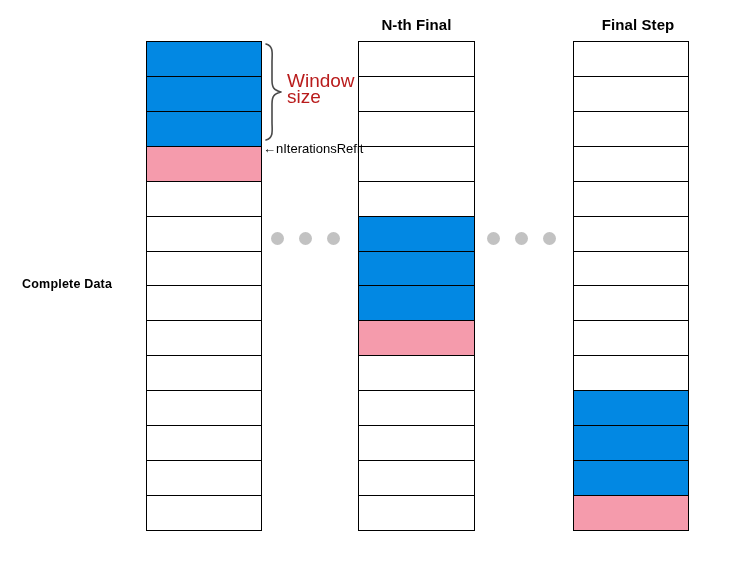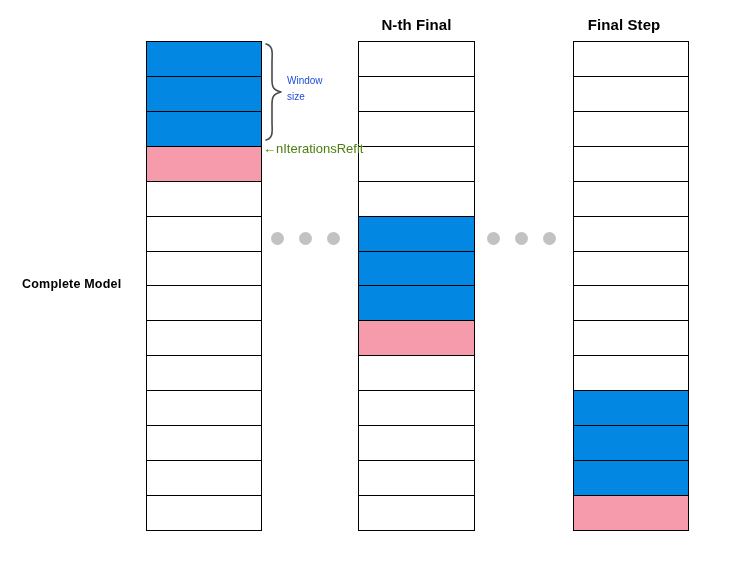--- a/index.html
+++ b/index.html
@@ -57,29 +57,29 @@
     font-size: 12.5px;
     font-weight: bold;
     color: #000000;
     white-space: nowrap;
     letter-spacing: 0.2px;
   }
 
   
   .annot-window {
     position: absolute;
-    font-size: 10px;
-    color: #1d4ed8;
+    font-size: 19px;
+    color: #b91c1c;
     line-height: 16px;
     white-space: nowrap;
   }
   .annot-refit {
     position: absolute;
     font-size: 13px;
-    color: #4d7c0f;
+    color: #000000;
     white-space: nowrap;
     line-height: 14px;
   }
 
   
   .dot-group {
     position: absolute;
     display: flex;
     align-items: center;
   }
@@ -101,21 +101,21 @@
     width: 750px;
     height: 570px;
     pointer-events: none;
   }
 </style>
 </head>
 <body>
 
 <div id="canvas">
 
-  <div class="side-label" style="left:22px; top:277px;">Complete Model</div>
+  <div class="side-label" style="left:22px; top:277px;">Complete Data</div>
 
   <div class="column" id="column-0" style="left:146px; top:41px; width:116px; height:490px;">
       <div class="cell" style="background: rgb(2, 136, 227);"></div>
       <div class="cell" style="background: rgb(2, 136, 227);"></div>
       <div class="cell" style="background: rgb(2, 136, 227);"></div>
       <div class="cell" style="background: rgb(245, 155, 172);"></div>
       <div class="cell" style="background: rgb(255, 255, 255);"></div>
       <div class="cell" style="background: rgb(255, 255, 255);"></div>
       <div class="cell" style="background: rgb(255, 255, 255);"></div>
       <div class="cell" style="background: rgb(255, 255, 255);"></div>
@@ -138,21 +138,21 @@
       <div class="cell" style="background: rgb(2, 136, 227);"></div>
       <div class="cell" style="background: rgb(2, 136, 227);"></div>
       <div class="cell" style="background: rgb(245, 155, 172);"></div>
       <div class="cell" style="background: rgb(255, 255, 255);"></div>
       <div class="cell" style="background: rgb(255, 255, 255);"></div>
       <div class="cell" style="background: rgb(255, 255, 255);"></div>
       <div class="cell" style="background: rgb(255, 255, 255);"></div>
       <div class="cell" style="background: rgb(255, 255, 255);"></div>
     </div>
 
-  <div class="col-title" style="left:566px; top:16px; width:116px;">Final Step</div>
+  <div class="col-title" style="left:580px; top:16px; width:116px;">Final Step</div>
   <div class="column" id="column-2" style="left:573px; top:41px; width:116px; height:490px;">
       <div class="cell" style="background: rgb(255, 255, 255);"></div>
       <div class="cell" style="background: rgb(255, 255, 255);"></div>
       <div class="cell" style="background: rgb(255, 255, 255);"></div>
       <div class="cell" style="background: rgb(255, 255, 255);"></div>
       <div class="cell" style="background: rgb(255, 255, 255);"></div>
       <div class="cell" style="background: rgb(255, 255, 255);"></div>
       <div class="cell" style="background: rgb(255, 255, 255);"></div>
       <div class="cell" style="background: rgb(255, 255, 255);"></div>
       <div class="cell" style="background: rgb(255, 255, 255);"></div>

